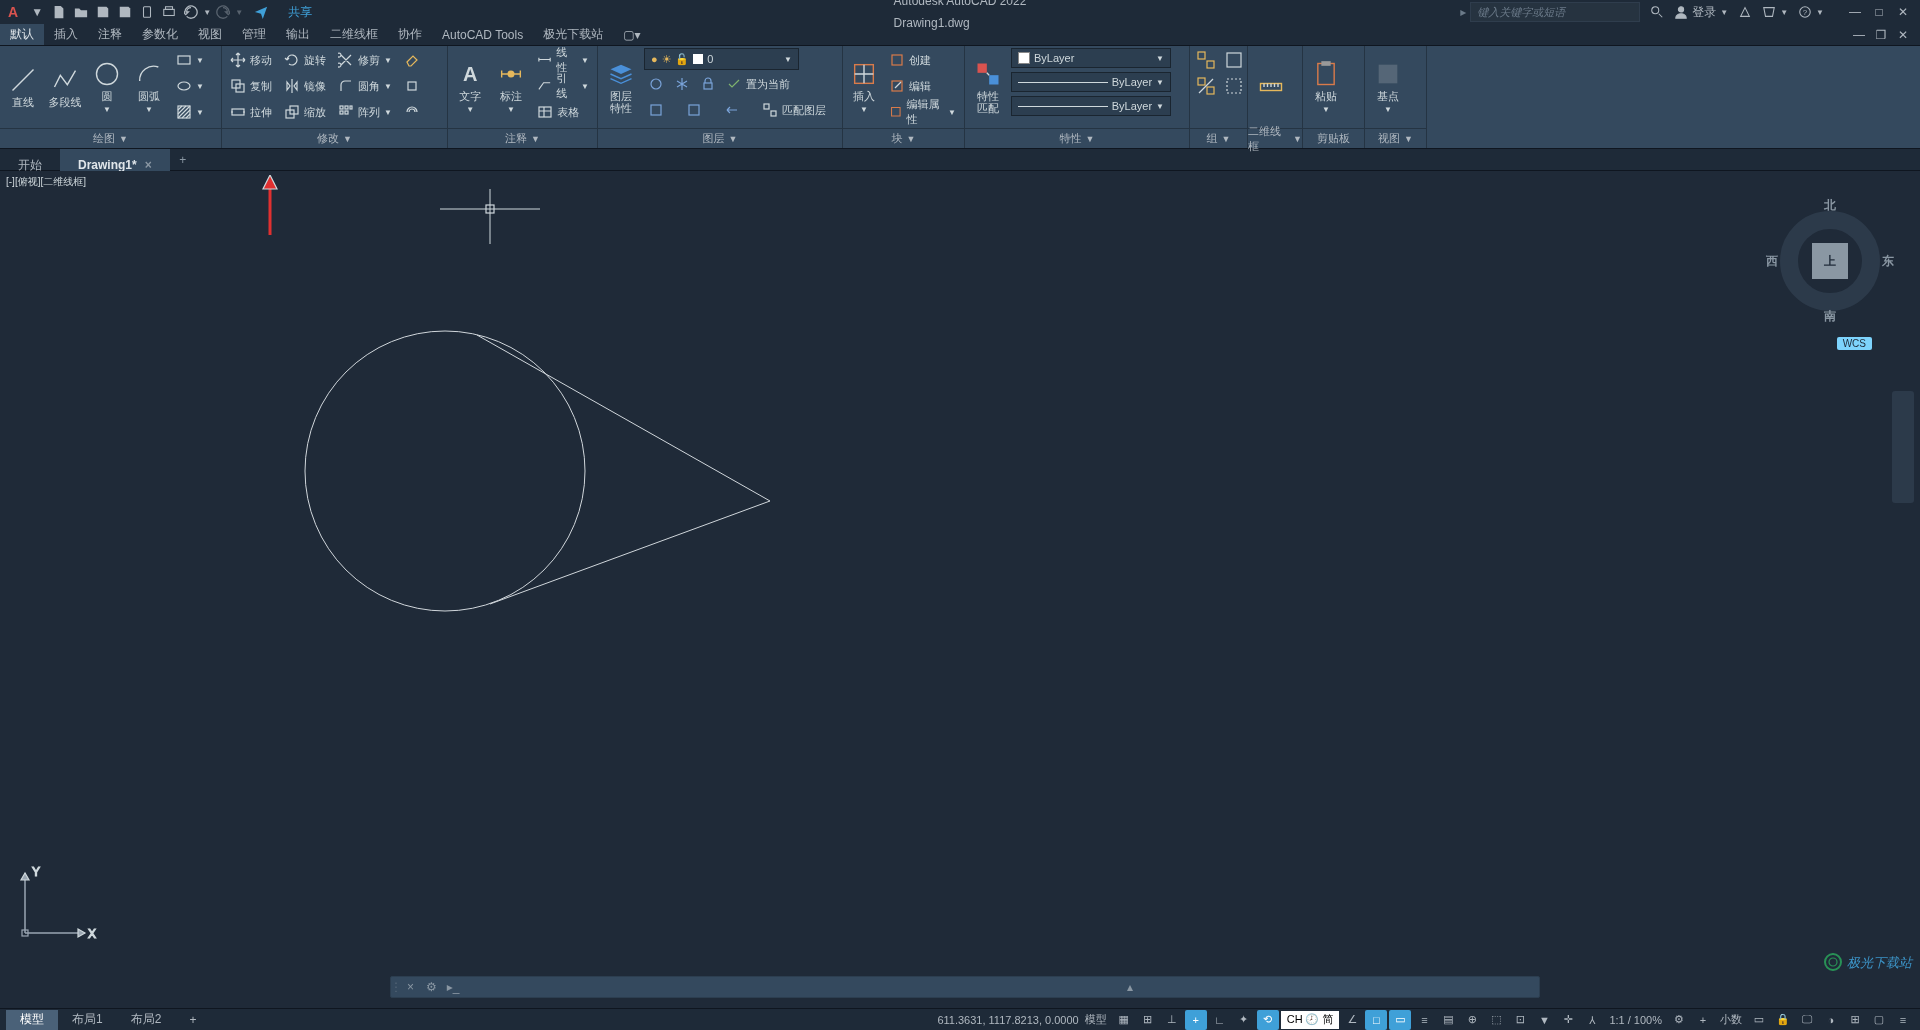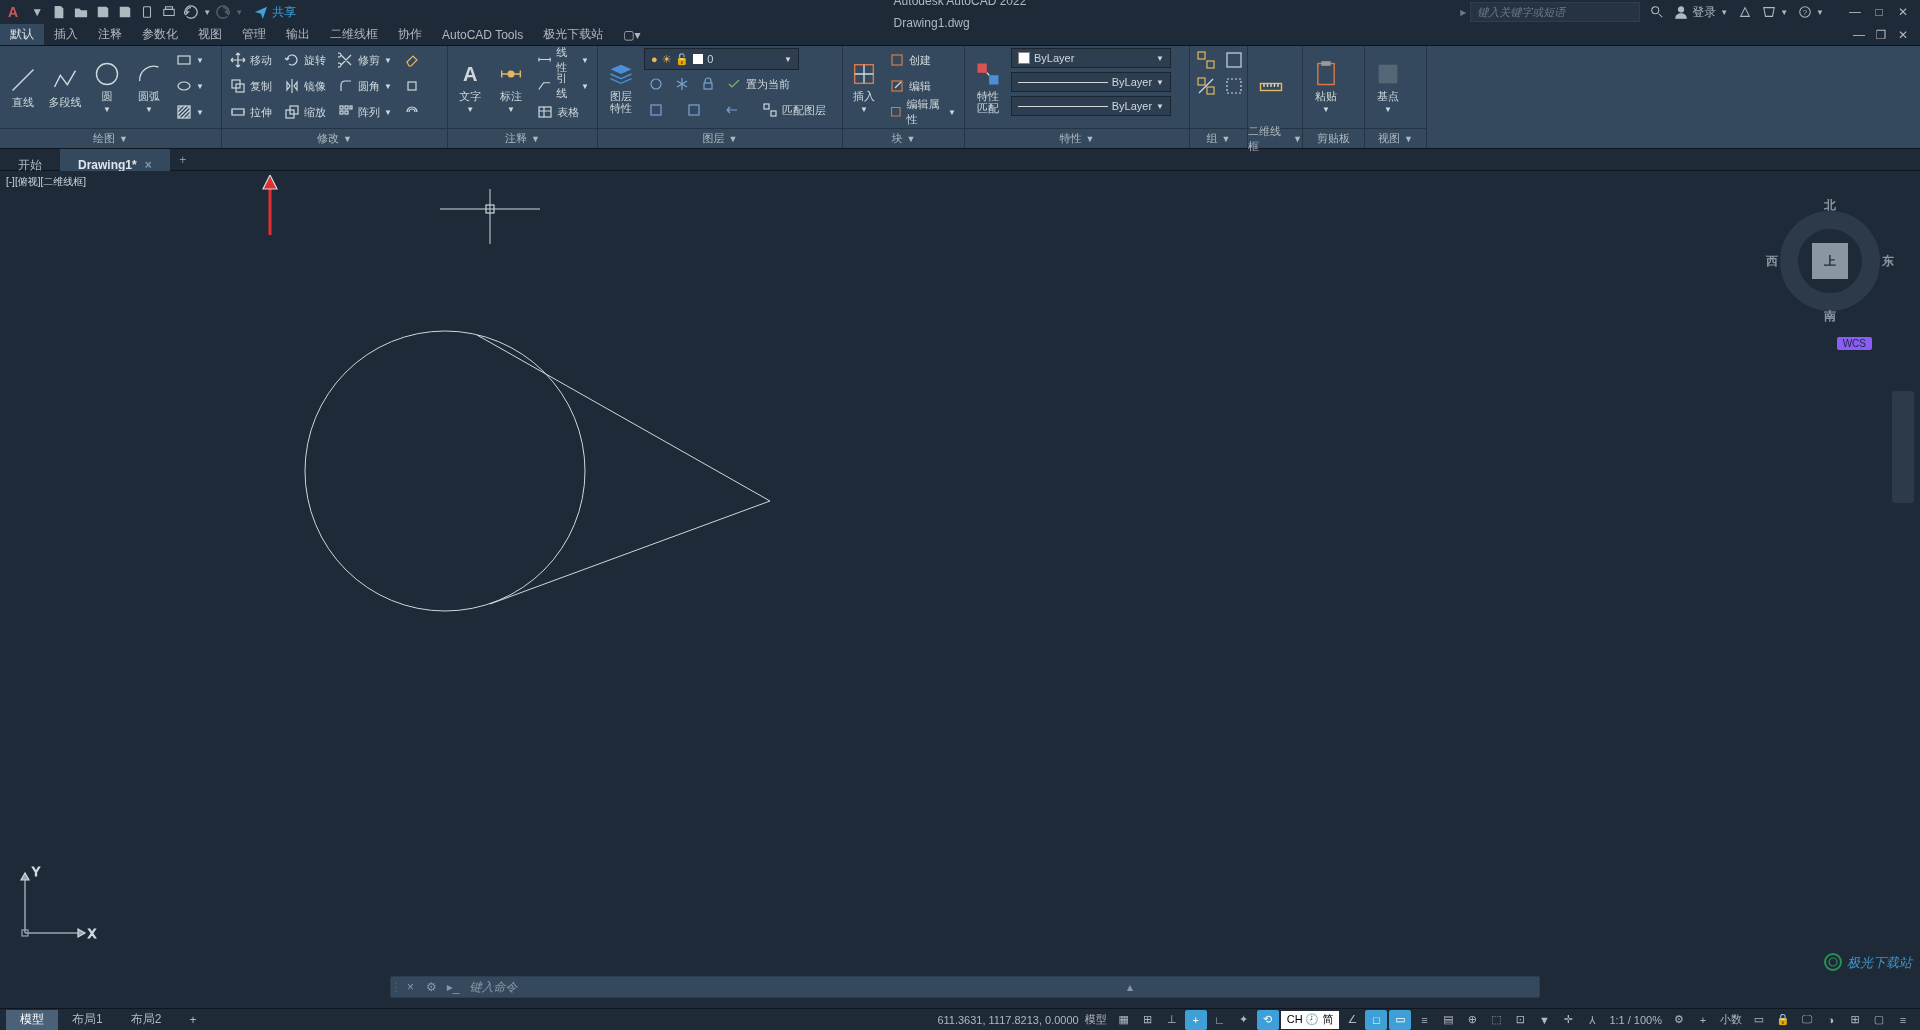--- a/index.html
+++ b/index.html
@@ -3,21 +3,21 @@
 <meta charset="utf-8">
 <style>
   * { margin: 0; padding: 0; box-sizing: border-box; }
   html, body { width: 1920px; height: 1030px; overflow: hidden; font-family: "Microsoft YaHei", sans-serif; background: #1f2a38; color: #cfd8dc; }
   
   
   .titlebar { height: 24px; background: #1e2a38; display: flex; align-items: center; font-size: 12px; color: #b0b8c0; }
   .titlebar .app-icon { color: #d9534f; font-weight: bold; padding: 0 8px; font-size: 14px; }
   .qat-btn { width: 22px; height: 22px; display: flex; align-items: center; justify-content: center; color: #b0b8c0; cursor: pointer; }
   .qat-btn svg { width: 14px; height: 14px; }
-  .share { color: #3fa0d8; margin-left: 10px; display: flex; align-items: center; gap: 4px; }
+  .share { color: #3fa0d8; margin-left: 10px; display: flex; align-items: center; gap: 20px; }
   .title-center { position: absolute; left: 50%; transform: translateX(-50%); display: flex; gap: 8px; color: #b0b8c0; flex-direction: column; }
   .search-box { background: #263340; width: 170px; height: 20px; display: flex; align-items: center; padding: 0 6px; color: #6b7a89; font-style: italic; font-size: 11px; border: 1px solid #2f3d4d; }
   .title-right { margin-left: auto; display: flex; align-items: center; gap: 10px; padding-right: 6px; }
   .icon-btn { display: flex; align-items: center; gap: 4px; color: #b0b8c0; cursor: pointer; }
   .win-btns { display: flex; gap: 2px; margin-left: 10px; }
   .win-btn { width: 22px; height: 18px; display: flex; align-items: center; justify-content: center; color: #b0b8c0; cursor: pointer; }
 
   
   .menubar { height: 22px; background: #1e2a38; display: flex; align-items: stretch; font-size: 12px; border-bottom: 1px solid #0f1620; }
   .menu-item { padding: 0 10px; display: flex; align-items: center; color: #b0b8c0; cursor: pointer; }
@@ -51,21 +51,21 @@
 
   
   .canvas-wrap { position: relative; height: 805px; background: #1f2a38; overflow: hidden; }
   .viewport-label { position: absolute; top: 4px; left: 6px; font-size: 10px; color: #cfd8dc; }
   .viewcube { position: absolute; top: 30px; right: 30px; width: 120px; height: 120px; display: flex; align-items: center; justify-content: center; color: #8a97a3; font-size: 12px; }
   .viewcube .ring { position: absolute; width: 100px; height: 100px; border: 18px solid #3a4a5c; border-radius: 50%; opacity: 0.5; }
   .viewcube .face { width: 36px; height: 36px; background: #8a97a3; display: flex; align-items: center; justify-content: center; color: #1e2a38; font-weight: bold; z-index: 2; }
   .viewcube .dir { position: absolute; font-weight: bold; }
   .navbar-right { position: absolute; top: 220px; right: 6px; width: 22px; background: #3a4a5c; border-radius: 3px; display: flex; flex-direction: column; align-items: center; padding: 4px 0; gap: 6px; opacity: 0.5; }
   .navbar-right div { width: 16px; height: 16px; }
-  .wcs-badge { position: absolute; top: 166px; right: 48px; background: #8b5cf6; color: #1e2a38; font-size: 10px; padding: 1px 6px; border-radius: 2px; }
+  .wcs-badge { position: absolute; top: 166px; right: 48px; background: #7dd3fc; color: #1e2a38; font-size: 10px; padding: 1px 6px; border-radius: 2px; }
   .ucs { position: absolute; bottom: 28px; left: 10px; }
   
   
   .cmdline { height: 22px; background: #34495e; border-top: 1px solid #0f1620; display: flex; align-items: center; font-size: 12px; color: #8a97a3; padding: 0 400px 0 0; }
   .cmd-handle { width: 10px; display: flex; align-items: center; justify-content: center; color: #556677; }
   .cmd-x { padding: 0 6px; cursor: pointer; }
   .cmd-icon { padding: 0 6px; }
   .cmd-prompt { padding: 0 6px; font-style: italic; flex: 1; }
   .cmd-scroll { margin-left: auto; padding: 0 6px; cursor: pointer; }
 
@@ -771,21 +771,20 @@
     <span>极光下载站</span>
   </div>
 </div>
 
 <div style="position:relative">
 <div class="cmdline" style="margin-left:390px;width:1150px;border:1px solid #2c3e50;border-radius:2px">
   <span class="cmd-handle">⋮</span>
   <span class="cmd-x">×</span>
   <span class="cmd-icon">⚙</span>
   <span style="padding:0 4px">▸_</span>
-  <span class="cmd-prompt">键入命令</span>
   <span class="cmd-scroll">▴</span>
 </div>
 </div>
 
 <div style="position:relative;height:10px"></div>
 <div style="position:absolute;bottom:0;left:0;right:0">
   <div class="statusbar">
     <div class="modeltabs" style="height:20px">
       <div class="mtab active">模型</div>
       <div class="mtab">布局1</div>

